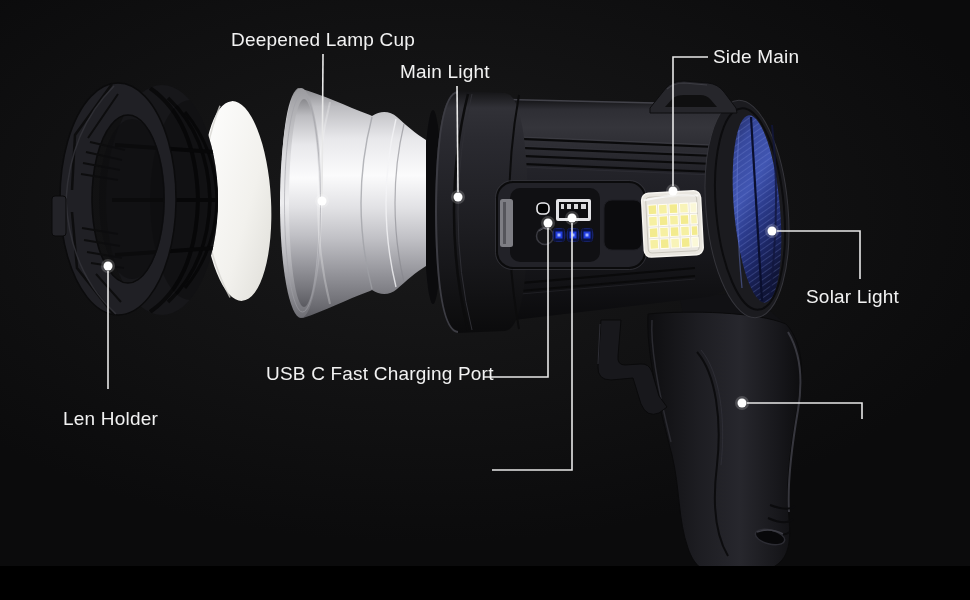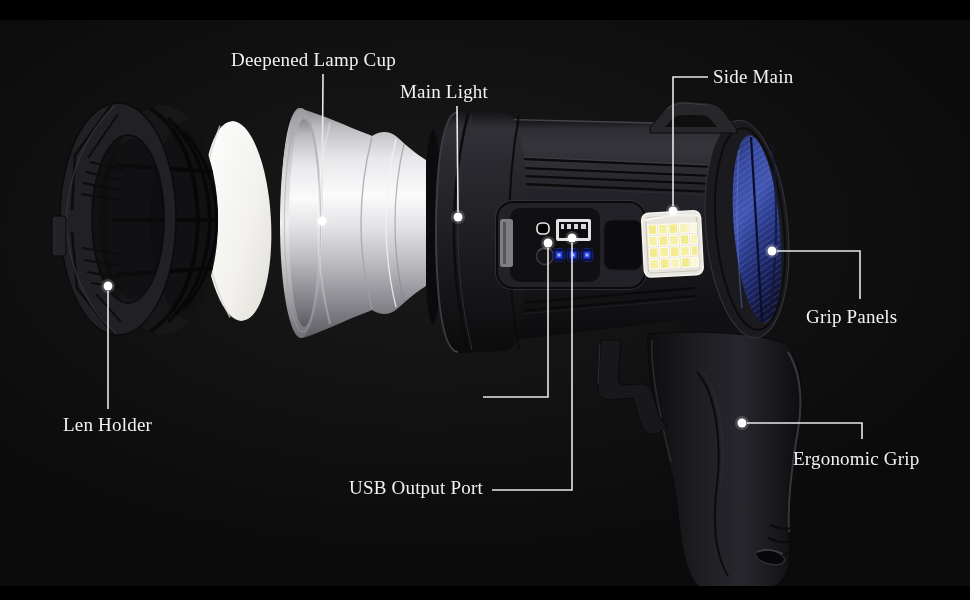--- a/index.html
+++ b/index.html
@@ -1,20 +1,19 @@
 <!DOCTYPE html>
 <html><head>
 <meta charset="utf-8">
 <style>
   html,body{margin:0;padding:0;background:#000;}
   .scene{
     position:relative;width:970px;height:566px;overflow:hidden;
     background:radial-gradient(ellipse 62% 58% at 44% 38%, #1a1a1b 0%, #131314 45%, #0b0b0c 100%);
-    font-family:Liberation Serif, serif;
-    margin-top:20px;
+    font-family:Liberation Sans, sans-serif;
   }
   .scene svg{position:absolute;left:0;top:0;}
   .callout-label{
     position:absolute;color:#f2f2f2;font-size:19px;line-height:22px;
     font-weight:500;letter-spacing:.2px;white-space:nowrap;
   }
 </style>
 </head>
 <body>
 
@@ -288,18 +287,17 @@
     <circle cx="548" cy="223" r="7" opacity="0.18"></circle>
         <circle cx="548" cy="223" r="4.5"></circle>
     <circle cx="572" cy="218" r="7" opacity="0.18"></circle>
         <circle cx="572" cy="218" r="4.5"></circle>
   </g>
 </svg>
 
 <div class="callout-label" style="left:231px;top:29px;">Deepened Lamp Cup</div>
 <div class="callout-label" style="left:400px;top:61px;">Main Light</div>
 <div class="callout-label" style="left:713px;top:46px;">Side Main</div>
-<div class="callout-label" style="left:806px;top:286px;">Grip Panels</div>
-<div class="callout-label" style="left:793px;top:428px;">Ergonomic Grip</div>
-<div class="callout-label" style="left:349px;top:457px;">USB Output Port</div>
-<div class="callout-label" style="left:63px;top:394px;">Len Holder</div>
+<div class="callout-label" style="left:806px;top:286px;">Solar Light</div>
+<div class="callout-label" style="left:266px;top:363px;">USB C Fast Charging Port</div>
+<div class="callout-label" style="left:63px;top:408px;">Len Holder</div>
 
 </div>
 
 </body></html>

